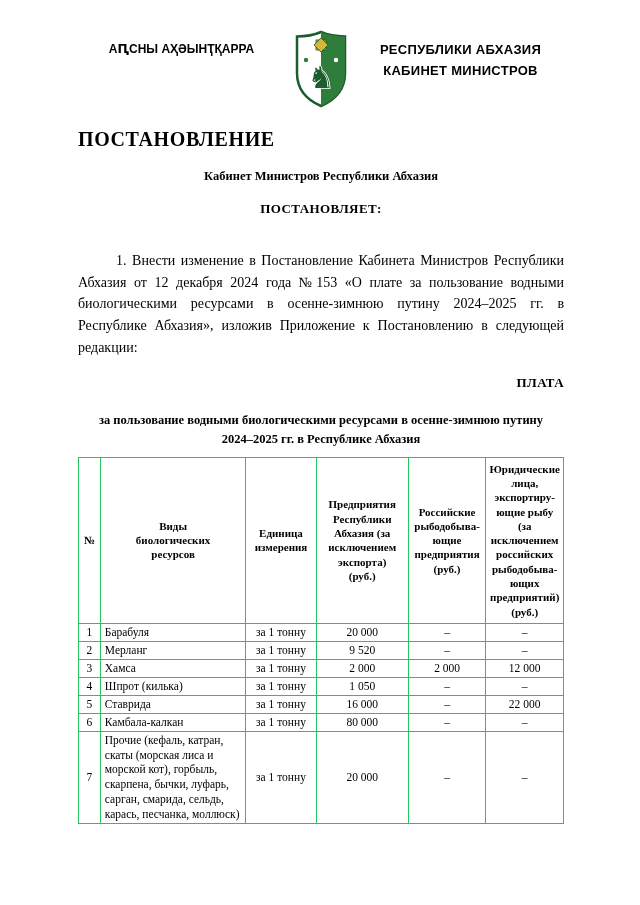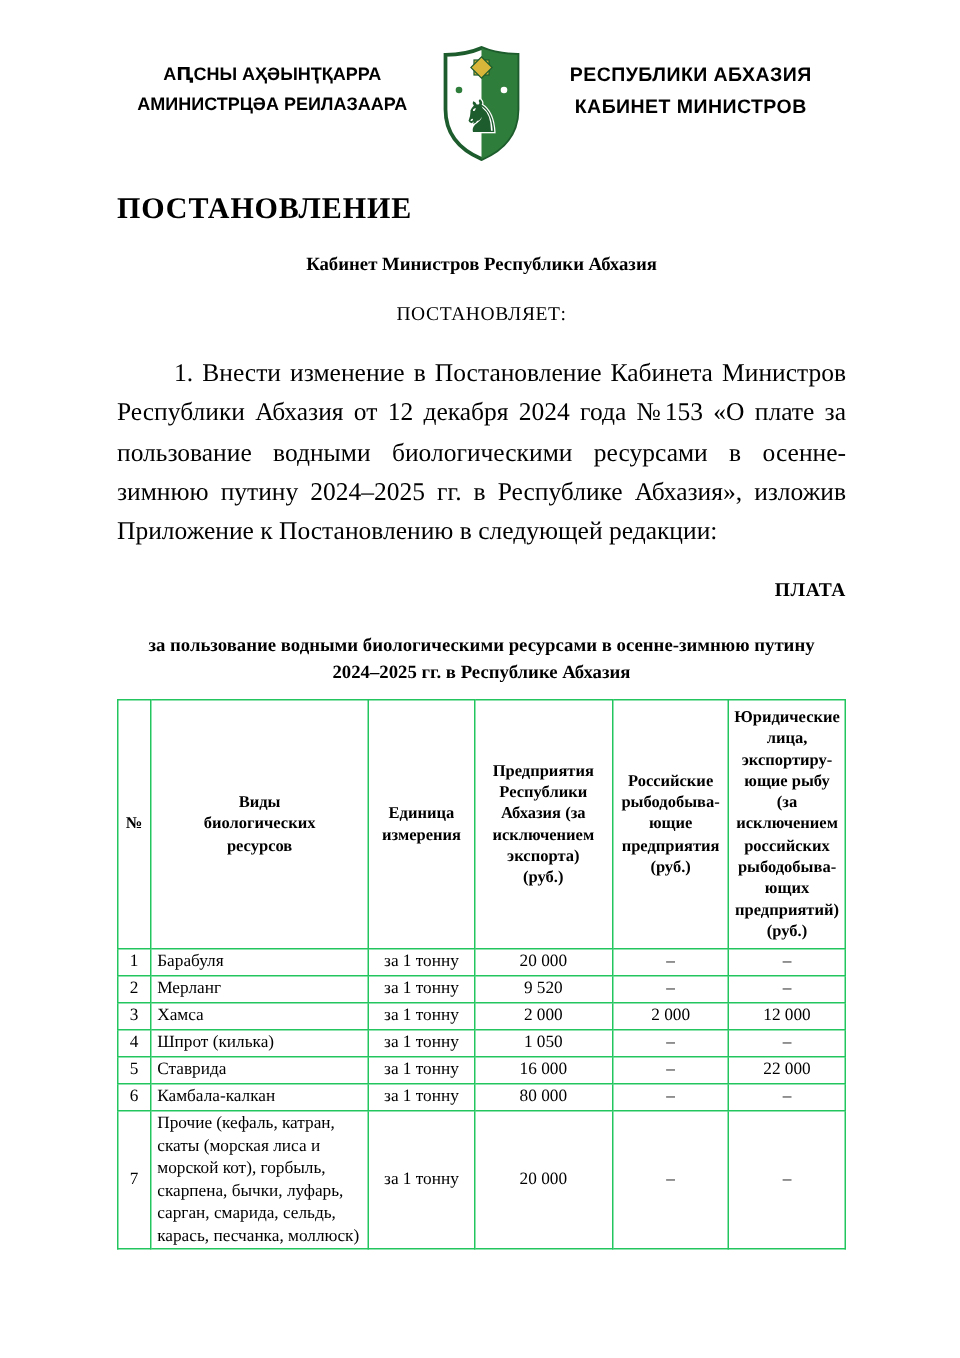--- a/index.html
+++ b/index.html
@@ -54,26 +54,26 @@
   .doc-issuer {
     margin: 18px 0 0 0;
     text-align: center;
     font-size: 12.5px;
     font-weight: bold;
   }
   .doc-resolves {
     margin: 17px 0 0 0;
     text-align: center;
     font-size: 13px;
-    font-weight: normal;
+    font-weight: bold;
     letter-spacing: 0.4px;
   }
   .doc-paragraph {
-    margin: 19px 0 0 0;
-    font-size: 17px;
+    margin: 33px 0 0 0;
+    font-size: 14px;
     line-height: 1.55;
     text-align: justify;
     text-indent: 38px;
   }
 
   .annex-title {
     margin: 17px 0 0 0;
     text-align: right;
     font-size: 13px;
     font-weight: bold;
@@ -117,21 +117,20 @@
   td.c-center { text-align: center; }
 </style>
 </head>
 <body>
 
 <div class="page">
 
   <div class="letterhead">
     <div class="lh-block lh-left">
       <div>АԤСНЫ АҲӘЫНҬҚАРРА</div>
-      <div>АМИНИСТРЦӘА РЕИЛАЗААРА</div>
     </div>
     <div class="emblem">
       <svg width="54" height="78" viewBox="0 0 54 78" aria-hidden="true">
 
         <path d="M27 2 C35 5.5 45 6.5 51 6.5 L51 43 C51 60 41 70 27 76 C13 70 3 60 3 43 L3 6.5 C9 6.5 19 5.5 27 2 Z" fill="#ffffff" stroke="#1d5c2c" stroke-width="2.5"></path>
 
         <path d="M27 2 C35 5.5 45 6.5 51 6.5 L51 43 C51 60 41 70 27 76 Z" fill="#2f7d3b"></path>
 
         <g transform="translate(27,15)">
           <rect x="-5" y="-5" width="10" height="10" fill="#d8b63a" stroke="#1d5c2c" stroke-width="0.8"></rect>

